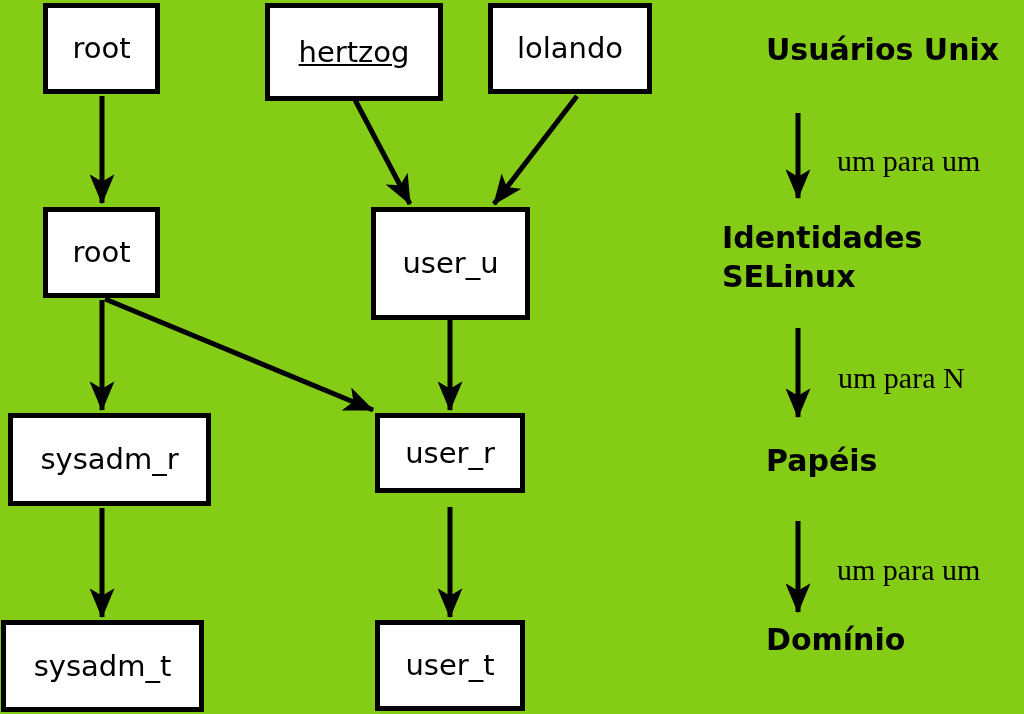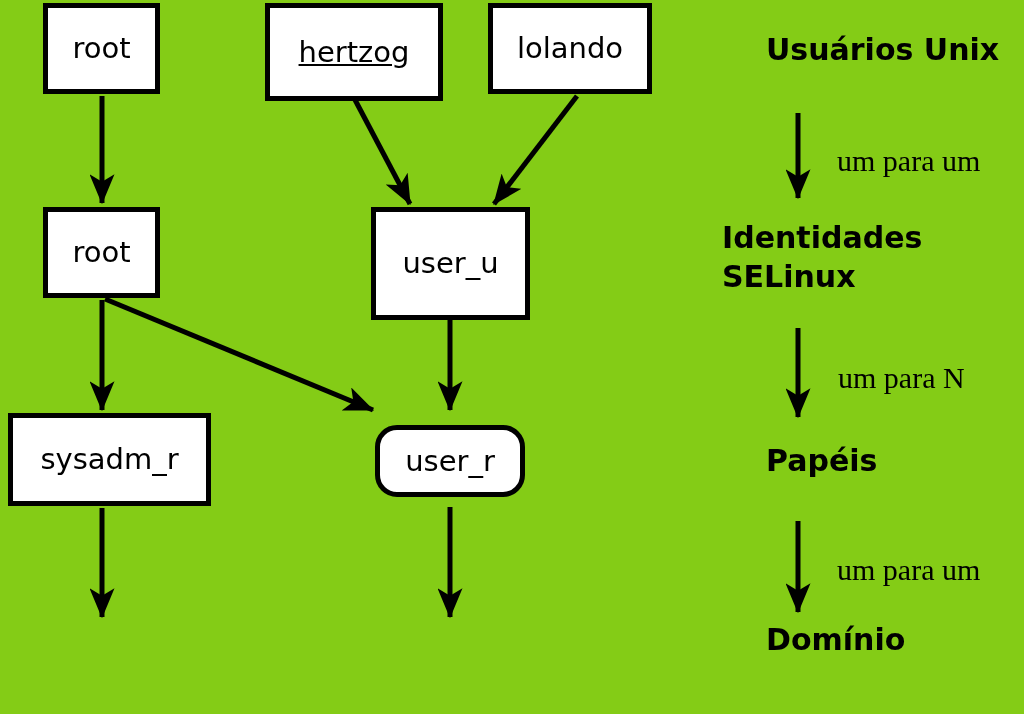--- a/index.html
+++ b/index.html
@@ -51,21 +51,21 @@
     white-space: nowrap;
     font-family: Liberation Serif, serif;
   }
   
   #node-unix-root      { left: 43px;  top: 3px;   width: 117px; height: 91px; }
   #node-unix-hertzog   { left: 265px; top: 3px;   width: 178px; height: 98px; text-decoration: underline; }
   #node-unix-lolando   { left: 488px; top: 3px;   width: 164px; height: 91px; }
   #node-selinux-root   { left: 43px;  top: 207px; width: 117px; height: 91px; }
   #node-selinux-user-u { left: 371px; top: 207px; width: 159px; height: 113px; }
   #node-role-sysadm-r  { left: 8px;   top: 413px; width: 203px; height: 93px; }
-  #node-role-user-r    { left: 375px; top: 425px; width: 150px; height: 72px; border-radius: 22px; }
+  #node-role-user-r    { left: 375px; top: 413px; width: 150px; height: 80px; }
   #node-domain-sysadm-t{ left: 1px;   top: 620px; width: 203px; height: 92px; }
   #node-domain-user-t  { left: 375px; top: 620px; width: 150px; height: 91px; }
   
   #legend-unix-users        { left: 742px; top: 30px; }
   #legend-rel-1             { left: 837px; top: 146px; }
   #legend-selinux-identities{ left: 698px; top: 218px; }
   #legend-rel-2             { left: 838px; top: 363px; }
   #legend-roles             { left: 742px; top: 441px; }
   #legend-rel-3             { left: 837px; top: 555px; }
   #legend-domain            { left: 742px; top: 620px; }
@@ -96,20 +96,22 @@
     </g>
   </svg>
 
   <div class="node" id="node-unix-root">root</div>
   <div class="node" id="node-unix-hertzog">hertzog</div>
   <div class="node" id="node-unix-lolando">lolando</div>
   <div class="node" id="node-selinux-root">root</div>
   <div class="node" id="node-selinux-user-u">user_u</div>
   <div class="node" id="node-role-sysadm-r">sysadm_r</div>
   <div class="node" id="node-role-user-r">user_r</div>
+  <div class="node" id="node-domain-sysadm-t">sysadm_t</div>
+  <div class="node" id="node-domain-user-t">user_t</div>
 
   <div class="legend-level" id="legend-unix-users">Usuários Unix</div>
 
   <div class="legend-relation" id="legend-rel-1">um para um</div>
 
   <div class="legend-level" id="legend-selinux-identities">
     <div>Identidades</div>
     <div>SELinux</div>
   </div>
 

